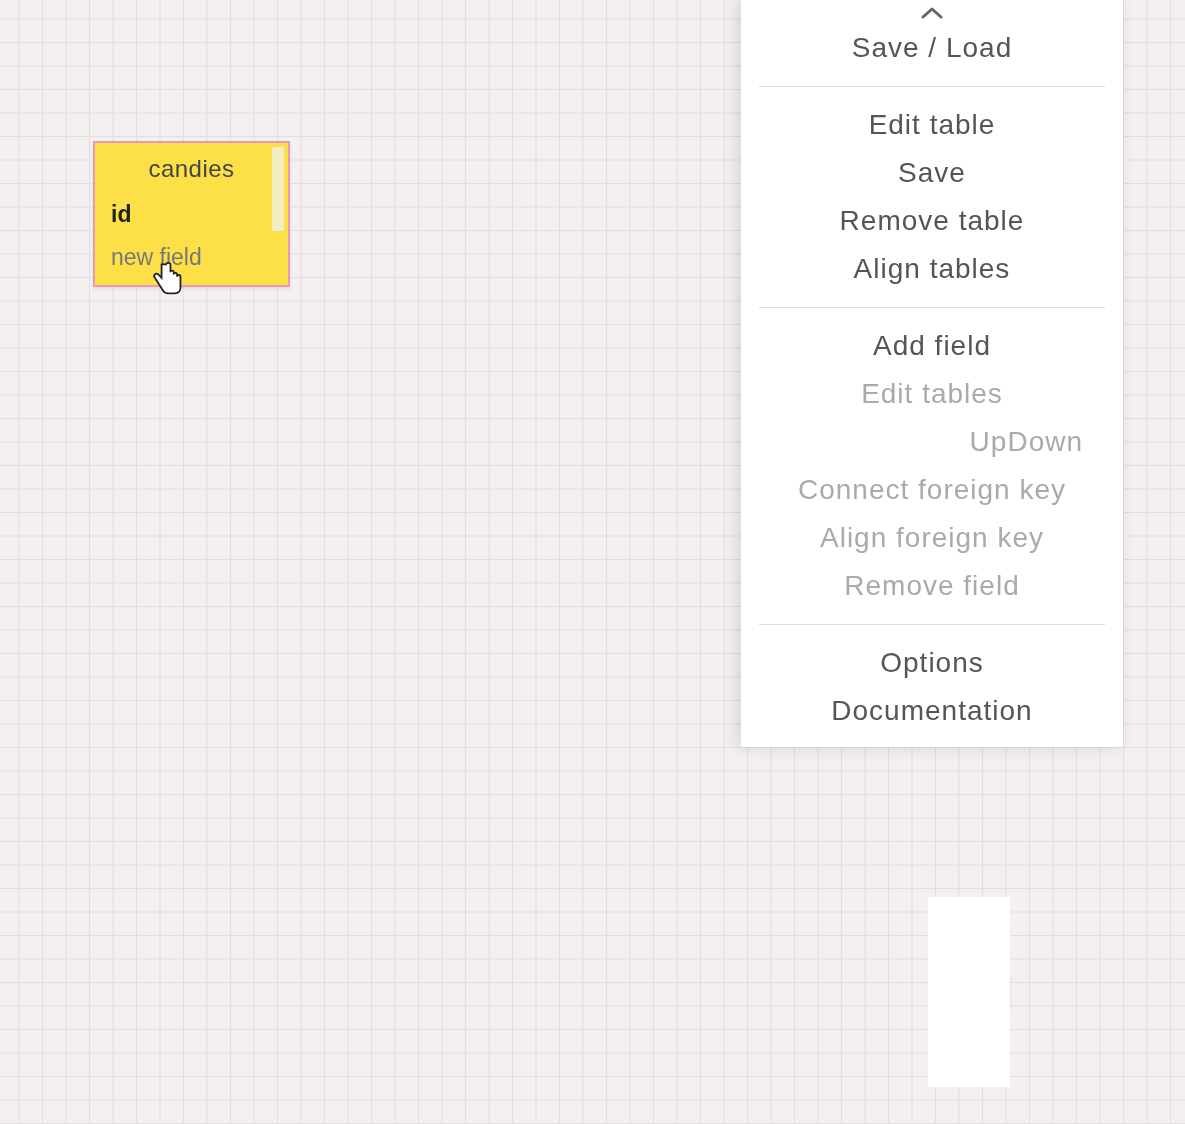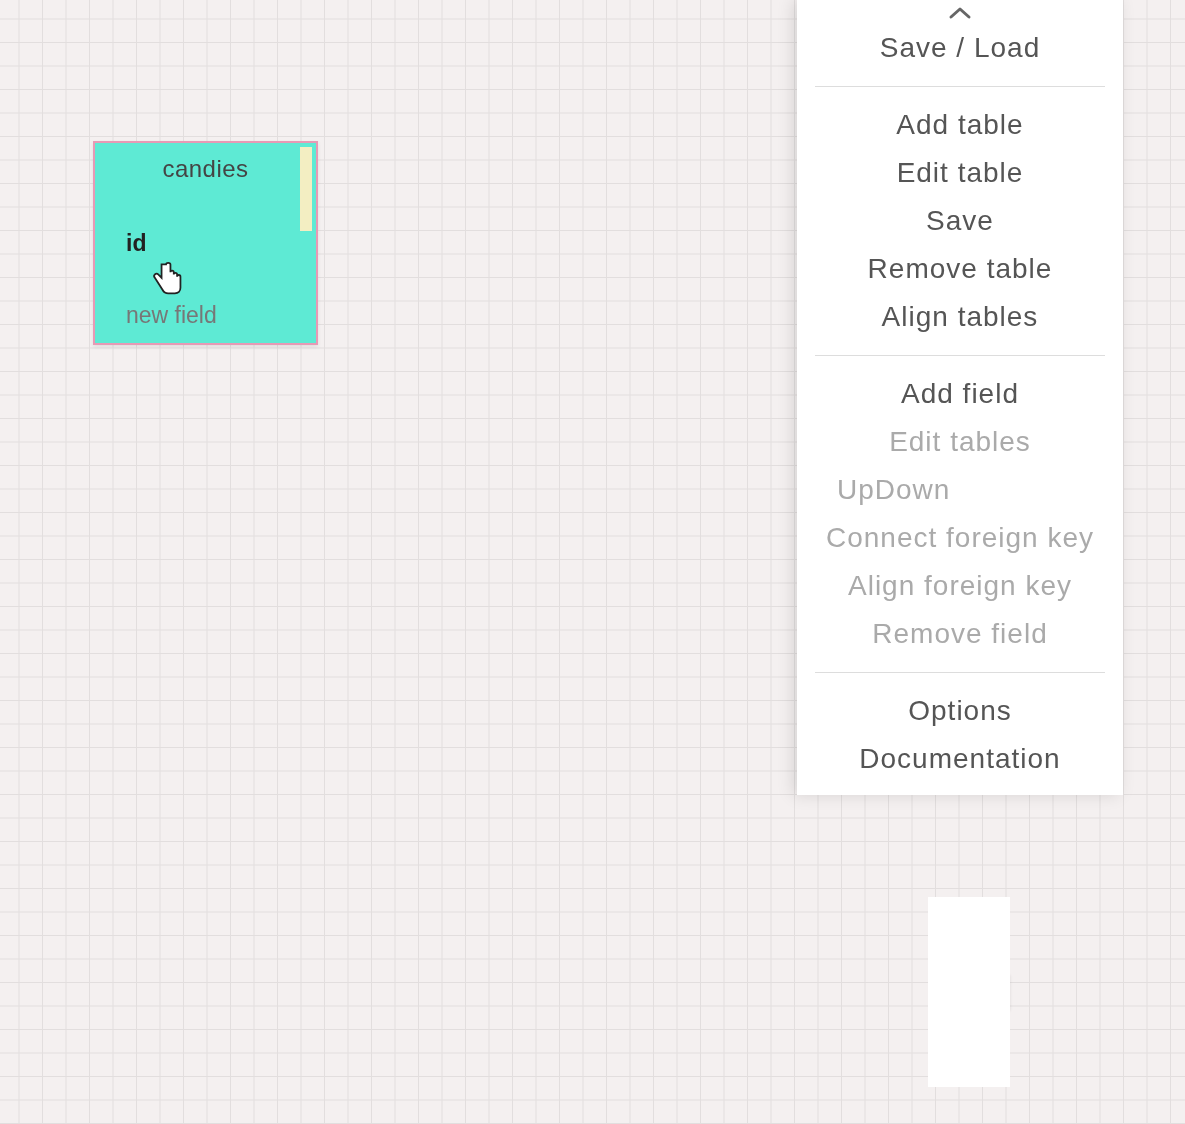--- a/index.html
+++ b/index.html
@@ -35,40 +35,39 @@
       background-position:
         -5px -5px,
         -5px -5px,
         -5px -5px,
         -5px -5px;
     }
     .table-widget {
       position: absolute;
       top: 141px;
       left: 93px;
-      width: 225px;
-      background: #5eead4;
+      width: 197px;
+      background: #fde047;
       border: 2px solid #e79ab5;
       box-shadow: 0 2px 4px rgba(0,0,0,0.08);
     }
     .table-title {
       text-align: center;
       padding: 12px 8px 10px 8px;
       font-size: 24px;
       color: #444;
       font-weight: 400;
       letter-spacing: 0.5px;
     }
     .table-row {
       display: flex;
       align-items: center;
-      padding: 8px 31px;
+      padding: 8px 16px;
       font-size: 23px;
       position: relative;
-      margin-top: 29px;
     }
     .row-id {
       font-weight: 700;
       color: #222;
     }
     .row-newfield {
       color: #777;
       font-weight: 400;
       padding-bottom: 14px;
     }
@@ -77,21 +76,21 @@
       right: 4px;
       top: 4px;
       width: 12px;
       height: 84px;
       background: #f3eec2;
     }
     .sidebar {
       position: absolute;
       top: 0;
       right: 62px;
-      width: 326px;
+      width: 382px;
       background: #fff;
       box-shadow: -4px 0 16px rgba(0,0,0,0.12);
       padding-bottom: 12px;
     }
     .sidebar-collapse {
       text-align: center;
       padding: 4px 0 0 0;
       color: #777;
       font-size: 20px;
       line-height: 1;
@@ -112,21 +111,21 @@
     .menu-item.disabled {
       color: #aaa;
     }
     .menu-sep {
       border: none;
       border-top: 1px solid #ddd;
       margin: 14px 18px;
     }
     .menu-row-split {
       display: flex;
-      justify-content: flex-start;
+      justify-content: flex-end;
       padding: 8px 40px;
     }
     .menu-row-split > div {
       font-size: 28px;
       color: #aaa;
       letter-spacing: 1px;
       cursor: pointer;
     }
     .cursor-hand {
       position: absolute;
@@ -199,21 +198,20 @@
   <div class="sidebar-collapse">
     <svg viewBox="0 0 26 16">
       <path d="M4 12 L13 4 L22 12" fill="none" stroke="#666" stroke-width="3" stroke-linecap="round" stroke-linejoin="round"></path>
     </svg>
   </div>
 
   <div class="menu-item">Save / Load</div>
 
   <hr class="menu-sep">
 
-  <div class="menu-item">Add table</div>
   <div class="menu-item">Edit table</div>
   <div class="menu-item">Save</div>
   <div class="menu-item">Remove table</div>
   <div class="menu-item">Align tables</div>
 
   <hr class="menu-sep">
 
   <div class="menu-item">Add field</div>
   <div class="menu-item disabled">Edit tables</div>
   <div class="menu-row-split">

